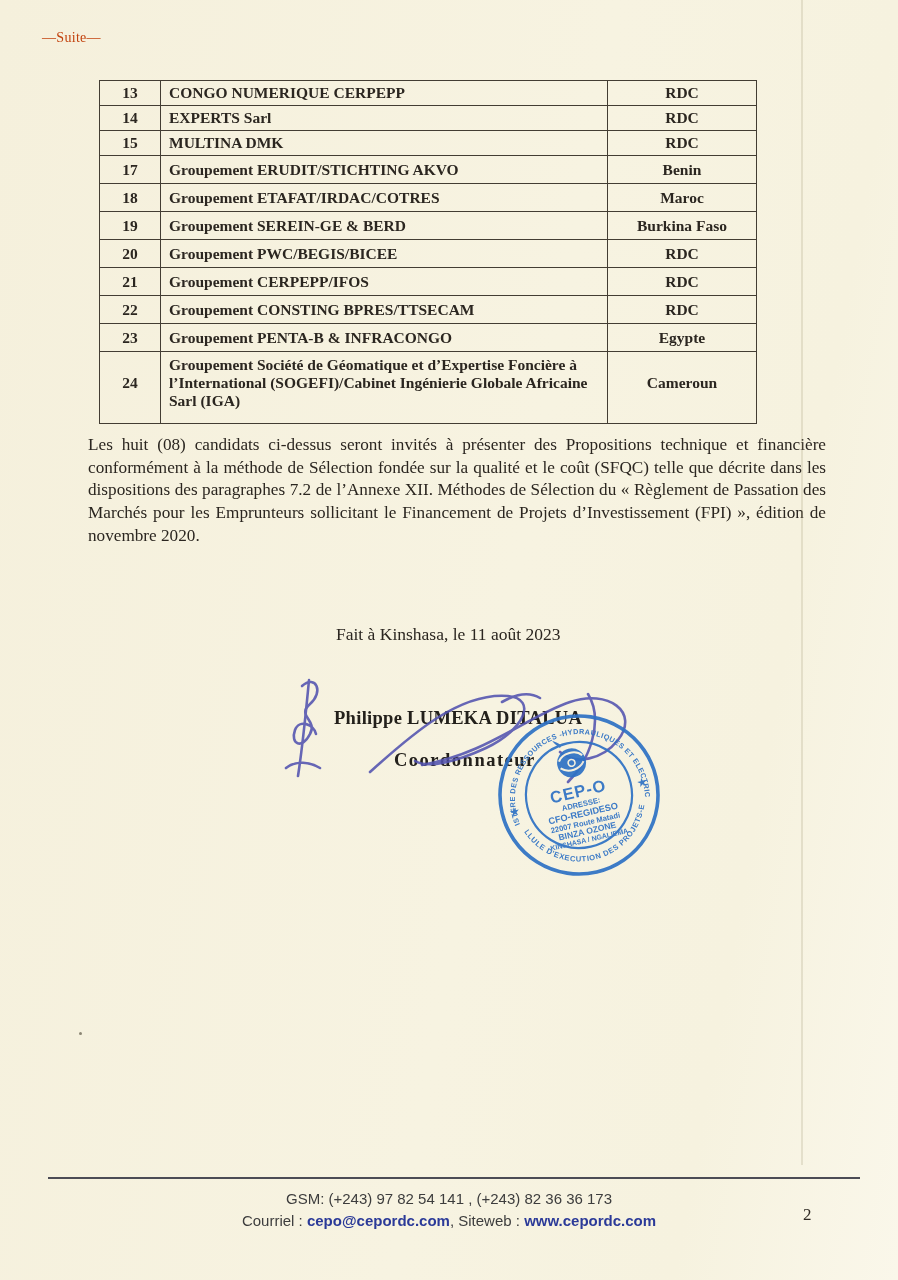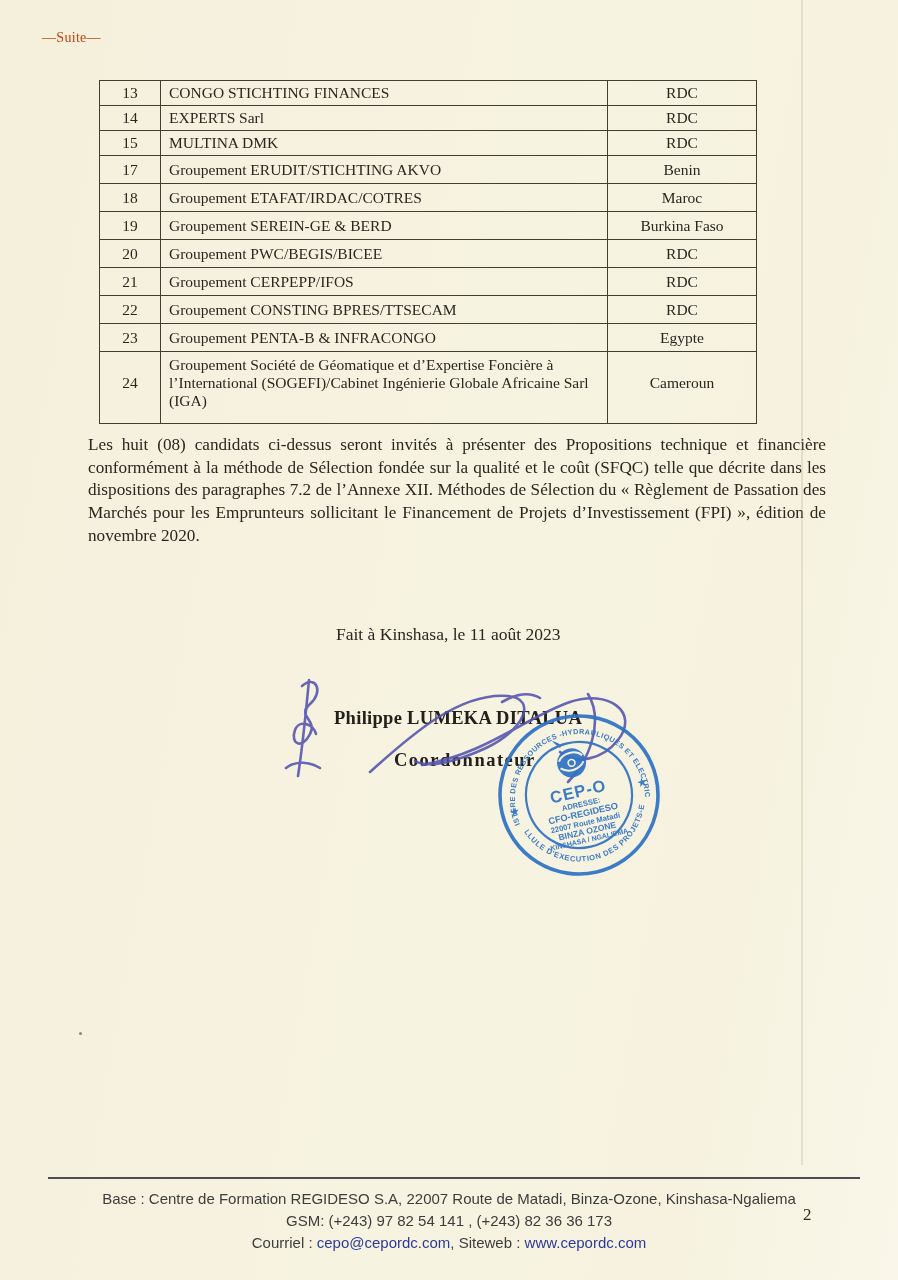--- a/index.html
+++ b/index.html
@@ -15,21 +15,21 @@
 
   .suite{
     position:absolute;left:42px;top:30px;
     font-size:14px;color:#c2410c;letter-spacing:.3px;
   }
 
   
   table.candidates{
     position:absolute;left:99px;top:80px;width:658px;
     border-collapse:collapse;
-    font-size:15.5px;color:#2b2620;
+    font-size:15.5px;color:#2b2620;font-weight:bold;
   }
   table.candidates td{
     border:1.6px solid #433d33;
     padding:1px 8px;
     vertical-align:middle;
     background:transparent;
   }
   td.num{width:44px;text-align:center;padding:1px 2px;}
   td.country{width:132px;text-align:center;}
   tr.h24 td{height:22px;}
@@ -79,38 +79,38 @@
   .footer-rule{
     position:absolute;left:48px;top:1177px;width:812px;height:2px;
     background:#4c4c55;
   }
   .footer{
     position:absolute;left:0;top:1188px;width:898px;
     text-align:center;
     font-family:"Liberation Sans",sans-serif;
     font-size:15px;color:#3d3d3d;line-height:1.45;
   }
-  .footer .lnk{color:#2b3a98;font-weight:normal;text-decoration:none;cursor:pointer;}
+  .footer .lnk{color:#2b3a98;font-weight:bold;text-decoration:none;cursor:pointer;}
   .pagenum{
     position:absolute;left:803px;top:1205px;
     font-size:17px;color:#2d2822;
   }
 </style>
 </head>
 <body>
 
 <div class="page">
 
   <div class="suite">—Suite—</div>
 
   <table class="candidates">
     <tbody>
       <tr class="h24">
         <td class="num">13</td>
-        <td class="name">CONGO STICHTING FINANCES</td>
+        <td class="name">CONGO NUMERIQUE CERPEPP</td>
         <td class="country">RDC</td>
       </tr>
       <tr class="h24">
         <td class="num">14</td>
         <td class="name">EXPERTS Sarl</td>
         <td class="country">RDC</td>
       </tr>
       <tr class="h24">
         <td class="num">15</td>
         <td class="name">MULTINA DMK</td>
@@ -212,20 +212,19 @@
       <text x="83" y="123" font-size="8.6" font-weight="bold">BINZA OZONE</text>
       <text x="83" y="131" font-size="7" font-weight="bold">KINSHASA / NGALIEMA</text>
     </g>
   </svg>
 
   <div class="crease"></div>
   <div class="speck"></div>
 
   <div class="footer-rule"></div>
   <div class="footer">
-    <div>Base : Centre de Formation REGIDESO S.A, 22007 Route de Matadi, Binza-Ozone, Kinshasa-Ngaliema</div>
     <div>GSM: (+243) 97 82 54 141 , (+243) 82 36 36 173</div>
     <div><span>Courriel : </span><span class="lnk">cepo@cepordc.com</span><span>, Siteweb : </span><span class="lnk">www.cepordc.com</span></div>
   </div>
 
   <div class="pagenum">2</div>
 
 </div>
 
 </body></html>

